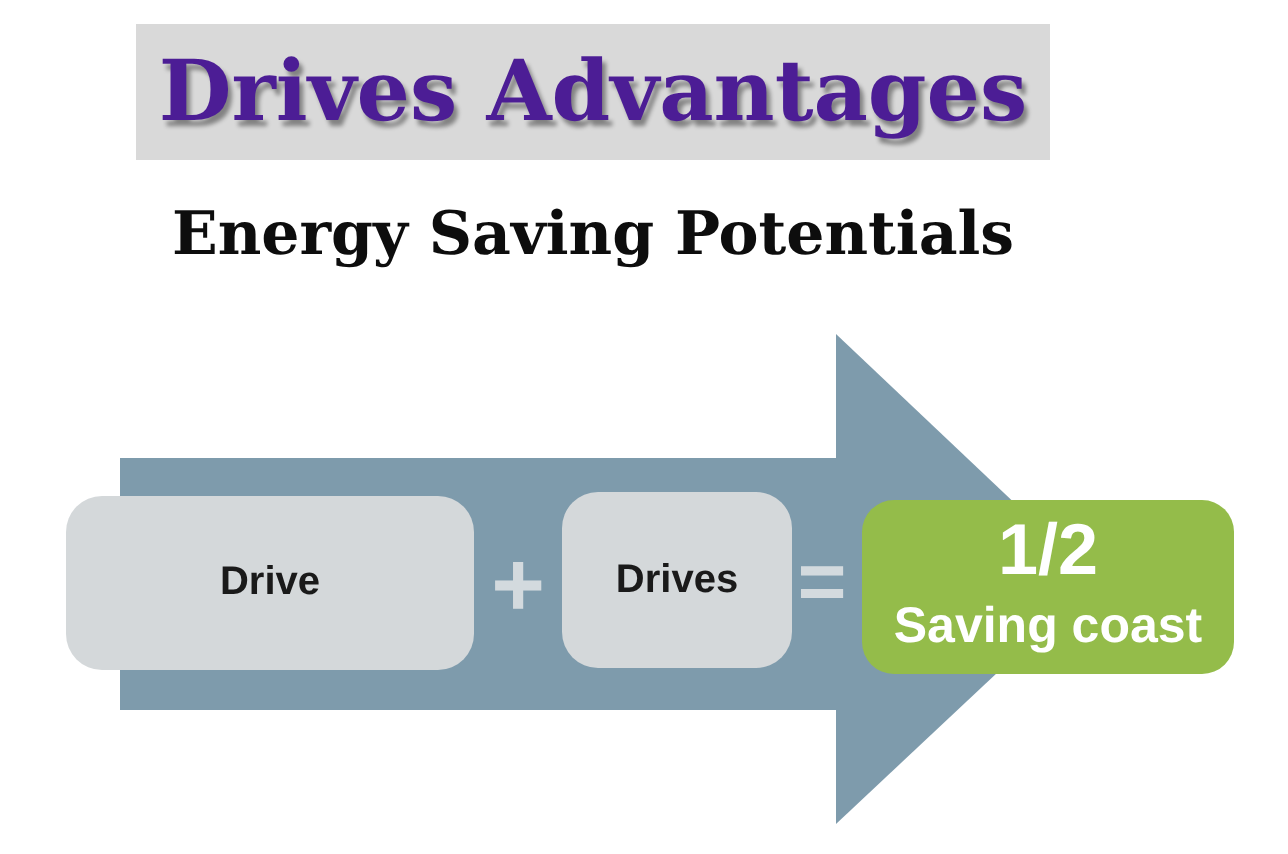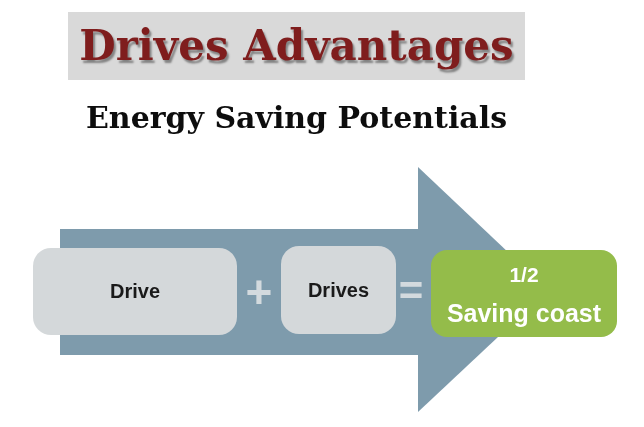--- a/index.html
+++ b/index.html
@@ -27,21 +27,21 @@
     display: flex;
     align-items: center;
     justify-content: center;
   }
   .title-strip .title-text {
     margin: 0;
     font-family: "DejaVu Serif", "Liberation Serif", serif;
     font-weight: bold;
     font-size: 42px;
     line-height: 1;
-    color: #7f1d1d;
+    color: #4c1d95;
     white-space: nowrap;
     text-shadow: 2px 3px 2px rgba(0, 0, 0, 0.40);
   }
 
   
   .subtitle {
     position: absolute;
     left: 68px;
     top: 100px;
     width: 457px;
@@ -93,21 +93,21 @@
   .node-motor { left: 281px; top: 246px; width: 115px; height: 88px; }
   .node-result {
     left: 431px; top: 250px; width: 186px; height: 87px;
     background: var(--result-green, #94bc4a);
     color: var(--result-text, #ffffff);
     flex-direction: column;
     border-radius: 16px;
     font-size: 25px;
     line-height: 38px;
   }
-  .node-result .result-top { font-size: 21px; }
+  .node-result .result-top { font-size: 36px; }
 
   
   .operator {
     position: absolute;
     width: 38px;
     height: 38px;
     display: flex;
     align-items: center;
     justify-content: center;
     font-weight: bold;

